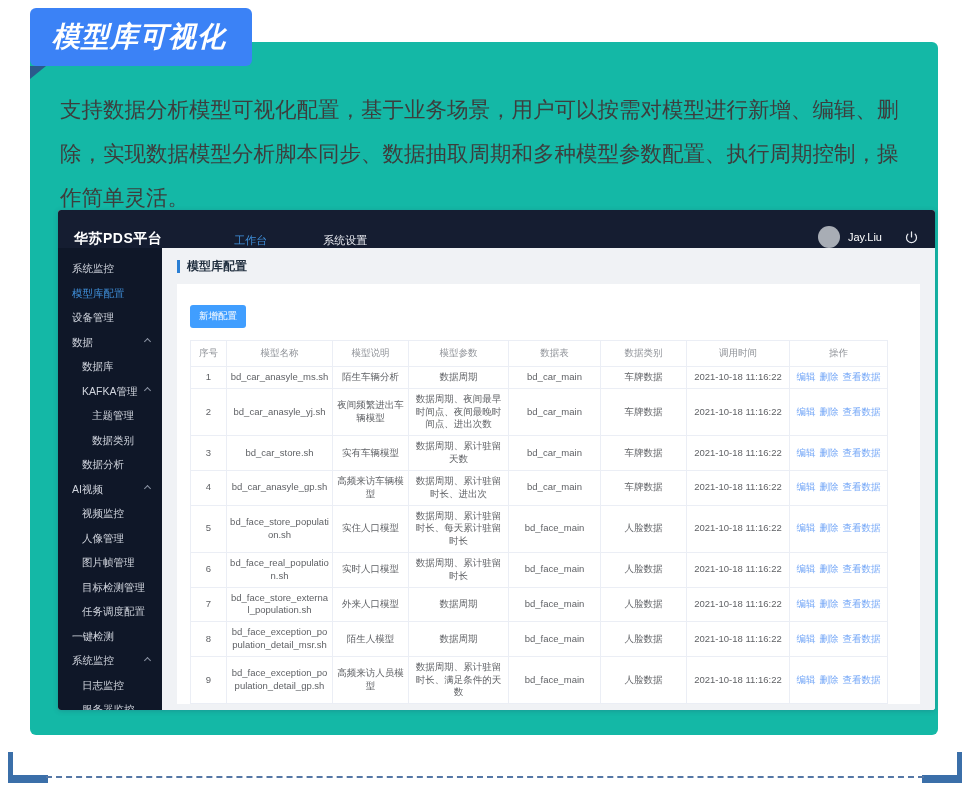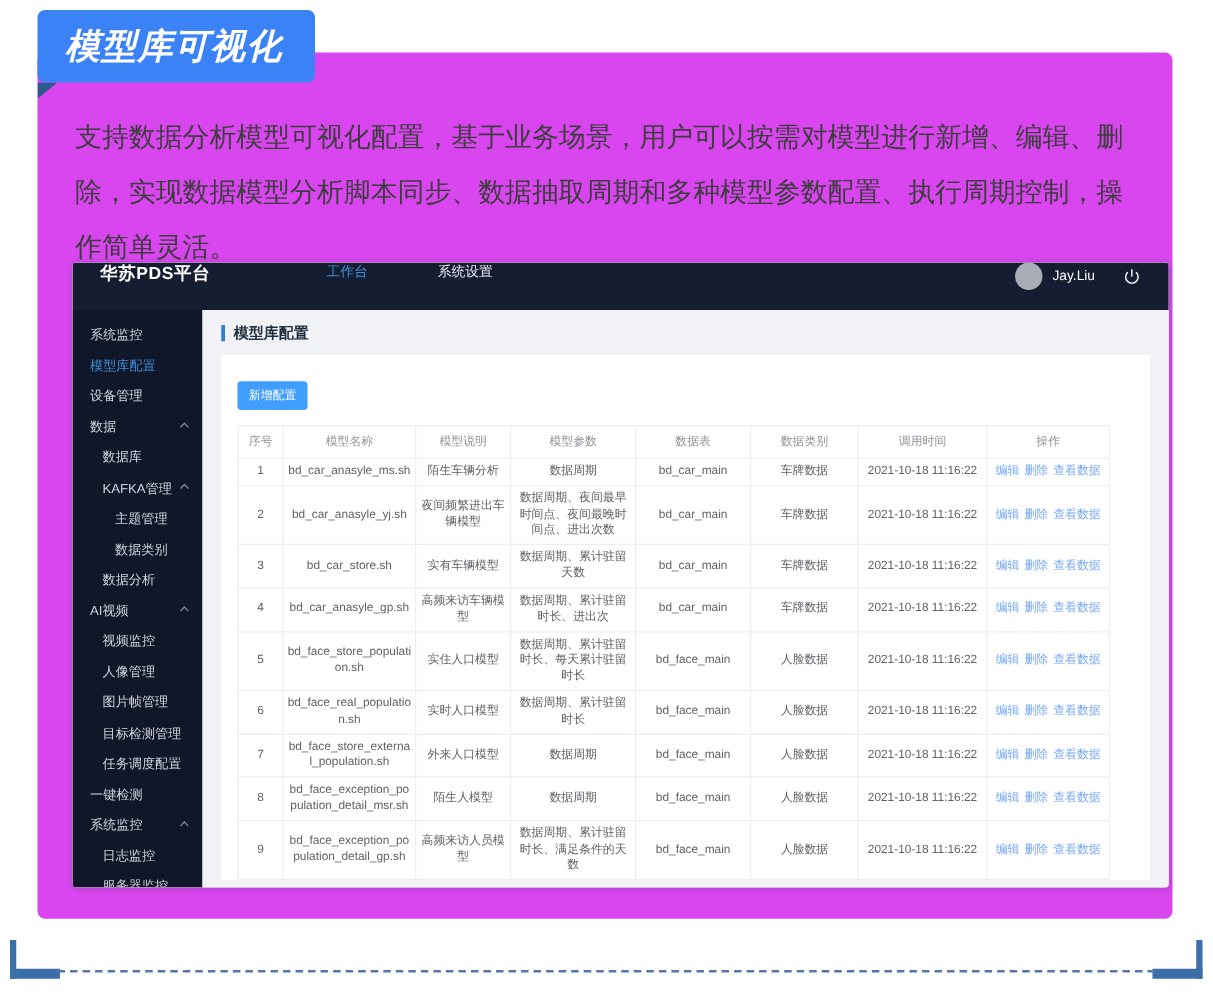--- a/index.html
+++ b/index.html
@@ -8,32 +8,32 @@
 
   
   .banner { position:absolute; left:30px; top:8px; z-index:3; background:#3b82f6; color:#fff;
             font-size:28px; font-weight:bold; font-style:italic; padding:10px 26px 10px 22px;
             border-radius:6px; letter-spacing:1px; }
   .banner-fold { position:absolute; left:0; top:100%; width:16px; height:13px; background:#2b5a8c;
                  clip-path:polygon(0 0,100% 0,0 100%); }
 
   
   .desc-box { position:absolute; left:30px; top:42px; width:908px; height:693px;
-              background:#d946ef; border-radius:6px; }
+              background:#14b8a6; border-radius:6px; }
   .desc { padding:46px 28px 0 30px; font-size:21.5px; line-height:2.05; color:#3d3d3d; }
 
   
   .app { position:absolute; left:28px; top:168px; width:877px; height:500px; background:#fff;
          border-radius:3px; overflow:hidden; box-shadow:0 1px 5px rgba(40,60,90,.25); font-family:"Liberation Sans","DejaVu Sans",sans-serif; }
 
-  .topbar { height:38px; background:#151d31; display:flex; align-items:flex-start; padding:0 22px; }
+  .topbar { height:38px; background:#151d31; display:flex; align-items:flex-end; padding:0 16px; }
   .brand { color:#fff; font-size:14px; font-weight:bold; letter-spacing:.5px; }
   .topnav { display:flex; gap:56px; margin-left:72px; font-size:11px; }
   .topnav .nav-item { color:#e8eaf0; cursor:pointer; }
-  .topnav .nav-item.active { color:#3f8fd9;margin-left:21px; }
+  .topnav .nav-item.active { color:#3f8fd9; }
   .user-area { margin-left:auto; display:flex; align-items:center; gap:8px; }
   .avatar { width:22px; height:22px; border-radius:50%; background:#a8adb5; }
   .user-name { color:#fff; font-size:11px; }
   .power { margin-left:14px; display:flex; align-items:center; }
 
   .app-body { display:flex; height:462px; }
   .sidebar { width:104px; background:#0f1728; padding-top:8px; overflow:hidden; flex-shrink:0; }
   .side-item { height:24.5px; line-height:24.5px; font-size:10.5px; color:#d0d4dd; cursor:pointer;
                display:flex; align-items:center; }
   .side-item.lvl0 { padding-left:14px; }

